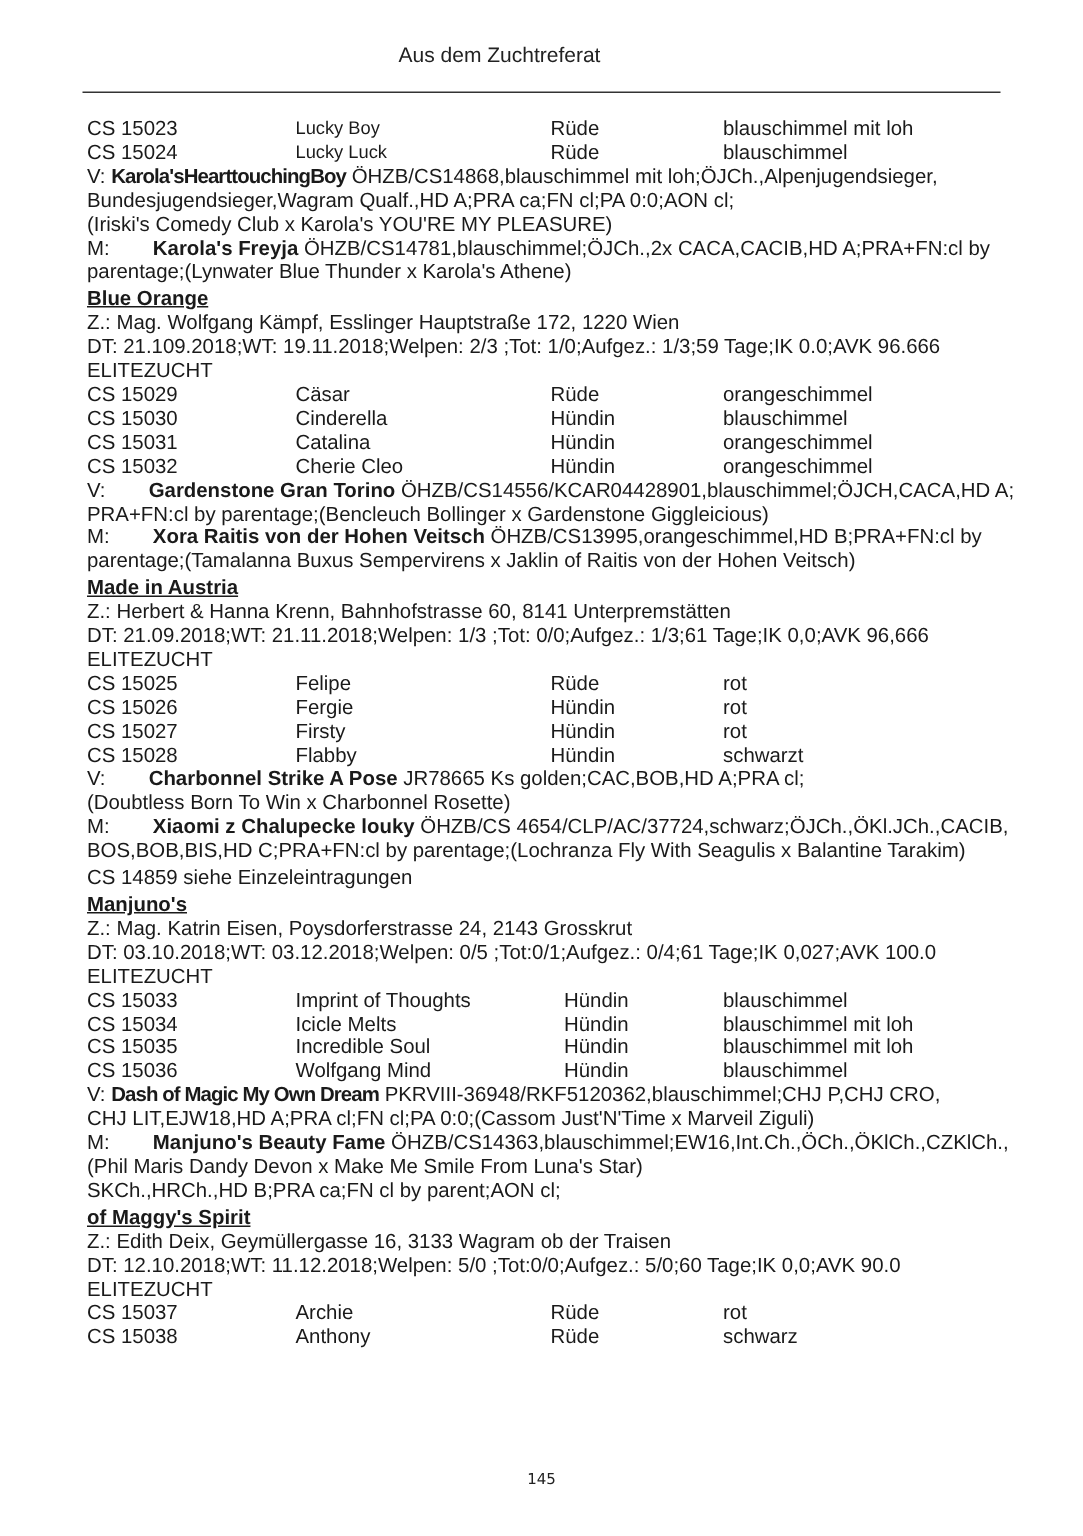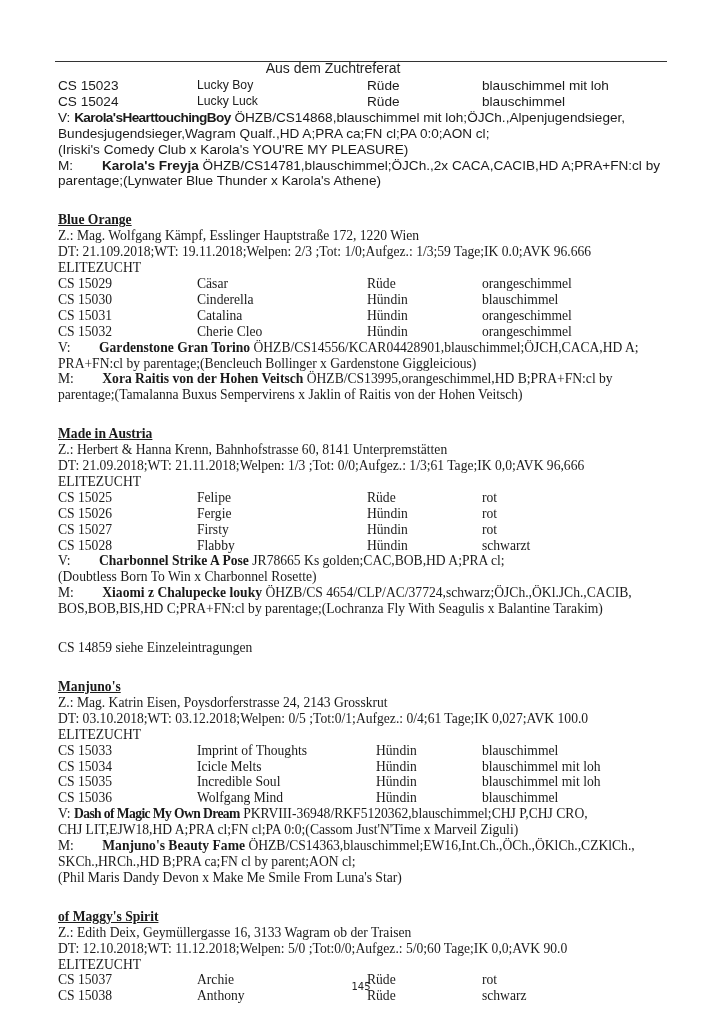--- a/index.html
+++ b/index.html
@@ -1,32 +1,32 @@
 <!DOCTYPE html>
 <html><head>
 <meta charset="utf-8">
 <style>
   html, body { margin: 0; padding: 0; background: #ffffff; }
   body { width: 722px; height: 1024px; position: relative; overflow: hidden;
          font-family: "Liberation Sans", sans-serif; color: #1a1a1a; }
-  .header { position: absolute; top: 60px; left: 0; width: 666px; text-align: center;
+  .header { position: absolute; top: 28px; left: 0; width: 666px; text-align: center;
             font-size: 14px; color: #222; }
   .rule { position: absolute; top: 61px; left: 55px; width: 612px; height: 0;
           border-top: 1.3px solid #333; }
   .content { position: absolute; top: 78px; left: 58px; width: 620px;
              font-size: 13.6px; line-height: 15.9px; }
   .row { display: flex; white-space: nowrap; gap: 44px; }
   .c1 { width: 95px; }
   .c2 { width: 126px; }
   .c3 { width: 71px; }
   .c4 { }
   .small-name { font-size: 12.2px; }
   .line { white-space: nowrap; }
   .bold { font-weight: bold; padding-left: 25px; }
-  .section { margin-top: 23px; font-family: Liberation Serif, serif; }
+  .section { margin-top: 2px; }
   .title { font-weight: bold; text-decoration: underline; }
   .tight-bold { font-weight: bold; letter-spacing: -0.6px; }
   .pagenum { position: absolute; top: 981px; left: 0; width: 722px; text-align: center;
              font-family: "DejaVu Sans", sans-serif; font-size: 10px; color: #222; }
   
   .manj .c2 { width: 135px; }
   .manj .c3 { width: 62px; }
 </style>
 </head>
 <body>
@@ -153,22 +153,22 @@
     </div>
     <div class="row">
       <span class="c1">CS 15036</span>
       <span class="c2">Wolfgang Mind</span>
       <span class="c3">Hündin</span>
       <span class="c4">blauschimmel</span>
     </div>
     <div class="line"><span>V: </span><span class="tight-bold">Dash of Magic My Own Dream</span><span> PKRVIII-36948/RKF5120362,blauschimmel;CHJ P,CHJ CRO,</span></div>
     <div class="line">CHJ LIT,EJW18,HD A;PRA cl;FN cl;PA 0:0;(Cassom Just'N'Time x Marveil Ziguli)</div>
     <div class="line"><span>M: </span><span class="bold">Manjuno's Beauty Fame</span><span> ÖHZB/CS14363,blauschimmel;EW16,Int.Ch.,ÖCh.,ÖKlCh.,CZKlCh.,</span></div>
+    <div class="line">(Phil Maris Dandy Devon x Make Me Smile From Luna's Star)</div>
     <div class="line">SKCh.,HRCh.,HD B;PRA ca;FN cl by parent;AON cl;</div>
-    <div class="line">(Phil Maris Dandy Devon x Make Me Smile From Luna's Star)</div>
   </div>
 
   <div class="section">
     <div class="title">of Maggy's Spirit</div>
     <div class="line">Z.: Edith Deix, Geymüllergasse 16, 3133 Wagram ob der Traisen</div>
     <div class="line">DT: 12.10.2018;WT: 11.12.2018;Welpen: 5/0 ;Tot:0/0;Aufgez.: 5/0;60 Tage;IK 0,0;AVK 90.0</div>
     <div class="line">ELITEZUCHT</div>
     <div class="row">
       <span class="c1">CS 15037</span>
       <span class="c2">Archie</span>

